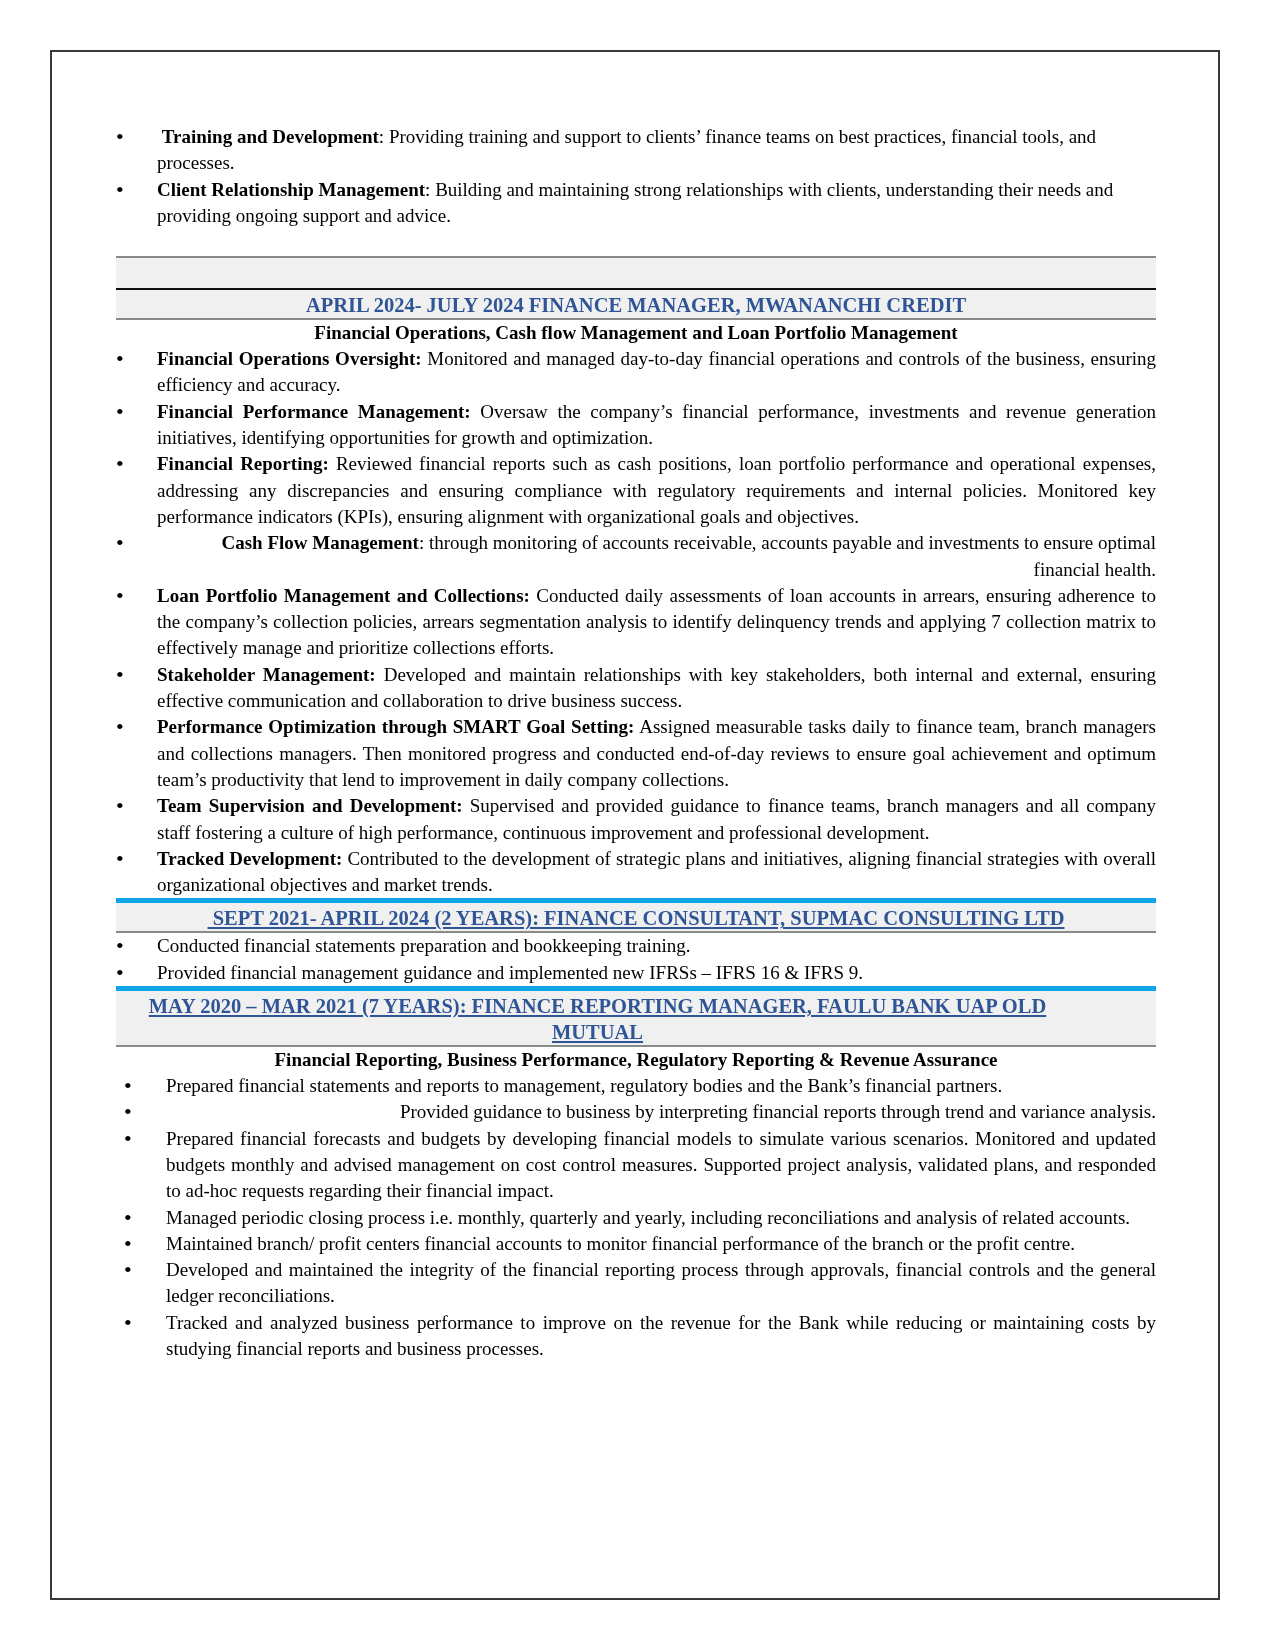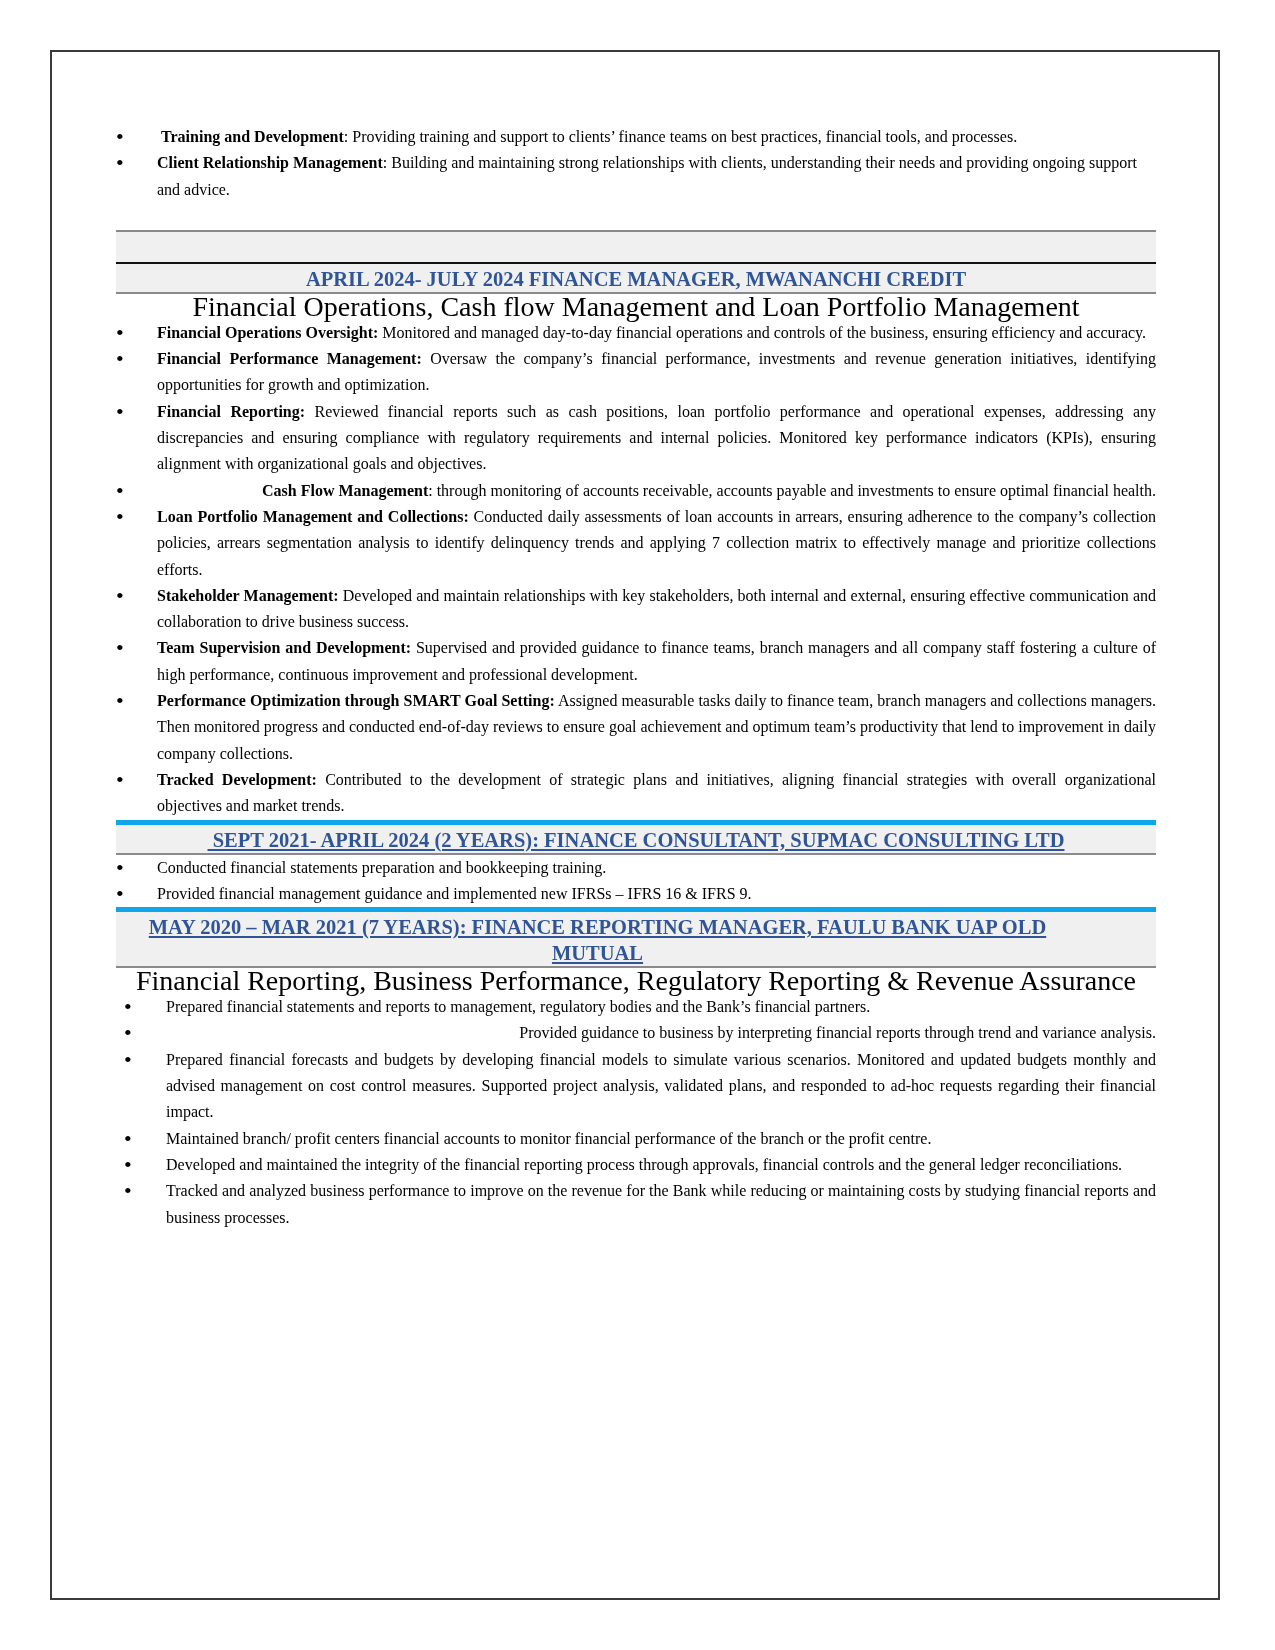--- a/index.html
+++ b/index.html
@@ -1,29 +1,29 @@
 <!DOCTYPE html>
 <html><head>
   <meta charset="utf-8">
   <style>
     html, body { margin: 0; padding: 0; background: #ffffff; }
     body { width: 1275px; height: 1650px; position: relative; font-family: "Liberation Serif", serif; color: #000; }
     .page-border { position: absolute; left: 50px; top: 50px; width: 1170px; height: 1550px; border: 2px solid #3a3a3a; box-sizing: border-box; }
     .content { position: absolute; left: 116px; top: 124px; width: 1040px; }
     ul.bullets { list-style: none; margin: 0; padding: 0; }
-    ul.bullets li { position: relative; padding-left: 41px; font-size: 16px; line-height: 26.3px; text-align: justify; }
+    ul.bullets li { position: relative; padding-left: 41px; font-size: 19px; line-height: 26.3px; text-align: justify; }
     ul.bullets li::before { content: "\2022"; position: absolute; left: 0; top: 0; font-size: 22px; }
     ul.bullets.left-ragged li { text-align: left; }
     ul.bullets.indented li { padding-left: 50px; margin-left: 0; }
     ul.bullets.indented li::before { left: 8px; }
     b { font-weight: bold; }
     .bar-empty { height: 30px; background: #f0f0f0; border-top: 2px solid #8a8a8a; border-bottom: 2px solid #111; margin-top: 27px; }
     .job-header { background: #f0f0f0; color: #2f5597; font-weight: bold; font-size: 20.5px; line-height: 26px; padding: 2px 3px 0 3px; border-bottom: 2px solid #8a8a8a; text-align: center; }
     .job-header.top-line { border-top: 5px solid #0ea5e9; text-decoration: underline; }
-    .subhead { text-align: center; font-weight: normal; font-size: 28px; line-height: 26px; }
+    .subhead { text-align: center; font-weight: bold; font-size: 19px; line-height: 26px; }
   </style>
 </head>
 <body>
 
 <div class="page-border"></div>
 
 <div class="content">
 
   <ul class="bullets left-ragged">
     <li>&nbsp;<b>Training and Development</b><span>: Providing training and support to clients’ finance teams on best practices, financial tools, and processes.</span></li>
@@ -34,35 +34,36 @@
 
   <div class="job-header">APRIL 2024- JULY 2024  FINANCE MANAGER, MWANANCHI CREDIT</div>
   <div class="subhead">Financial Operations, Cash flow Management and Loan Portfolio Management</div>
   <ul class="bullets">
     <li><b>Financial Operations Oversight:</b><span> Monitored and managed day-to-day financial operations and controls of the business, ensuring efficiency and accuracy.</span></li>
     <li><b>Financial Performance Management:</b><span> Oversaw the company’s financial performance, investments and revenue generation initiatives, identifying opportunities for growth and optimization.</span></li>
     <li><b>Financial Reporting:</b><span> Reviewed financial reports such as cash positions, loan portfolio performance and operational expenses, addressing any discrepancies and ensuring compliance with regulatory requirements and internal policies. Monitored key performance indicators (KPIs), ensuring alignment with organizational goals and objectives.</span></li>
     <li style="text-align:right"><b>Cash Flow Management</b><span>: through monitoring of accounts receivable, accounts payable and investments to ensure optimal financial health.</span></li>
     <li><b>Loan Portfolio Management and Collections:</b><span> Conducted daily assessments of loan accounts in arrears, ensuring adherence to the company’s collection policies, arrears segmentation analysis to identify delinquency trends and applying 7 collection matrix to effectively manage and prioritize collections efforts.</span></li>
     <li><b>Stakeholder Management:</b><span> Developed and maintain relationships with key stakeholders, both internal and external, ensuring effective communication and collaboration to drive business success.</span></li>
+    <li><b>Performance Optimization through SMART Goal Setting:</b><span> Assigned measurable tasks daily to finance team, branch managers and collections managers. Then monitored progress and conducted end-of-day reviews to ensure goal achievement and optimum team’s productivity that lend to improvement in daily company collections.</span></li>
     <li><b>Team Supervision and Development:</b><span> Supervised and provided guidance to finance teams, branch managers and all company staff fostering a culture of high performance, continuous improvement and professional development.</span></li>
-    <li><b>Performance Optimization through SMART Goal Setting:</b><span> Assigned measurable tasks daily to finance team, branch managers and collections managers. Then monitored progress and conducted end-of-day reviews to ensure goal achievement and optimum team’s productivity that lend to improvement in daily company collections.</span></li>
     <li><b>Tracked Development:</b><span> Contributed to the development of strategic plans and initiatives, aligning financial strategies with overall organizational objectives and market trends.</span></li>
   </ul>
 
   <div class="job-header top-line" style="white-space:pre"> SEPT 2021- APRIL 2024 (2 YEARS): FINANCE CONSULTANT, SUPMAC CONSULTING LTD</div>
   <ul class="bullets left-ragged">
     <li>Conducted financial statements preparation and bookkeeping training.</li>
     <li>Provided financial management guidance and implemented new IFRSs – IFRS 16 &amp; IFRS 9.</li>
   </ul>
 
   <div class="job-header top-line" style="padding-right:80px">MAY 2020 – MAR 2021 (7 YEARS): FINANCE REPORTING MANAGER, FAULU BANK UAP OLD MUTUAL</div>
   <div class="subhead">Financial Reporting, Business Performance, Regulatory Reporting &amp; Revenue Assurance</div>
   <ul class="bullets indented">
     <li>Prepared financial statements and reports to management, regulatory bodies and the Bank’s financial partners.</li>
     <li style="text-align:right">Provided guidance to business by interpreting financial reports through trend and variance analysis.</li>
     <li>Prepared financial forecasts and budgets by developing financial models to simulate various scenarios. Monitored and updated budgets monthly and advised management on cost control measures. Supported project analysis, validated plans, and responded to ad-hoc requests regarding their financial impact.</li>
+    <li>Managed periodic closing process i.e. monthly, quarterly and yearly, including reconciliations and analysis of related accounts.</li>
     <li>Maintained branch/ profit centers financial accounts to monitor financial performance of the branch or the profit centre.</li>
     <li>Developed and maintained the integrity of the financial reporting process through approvals, financial controls and the general ledger reconciliations.</li>
     <li>Tracked and analyzed business performance to improve on the revenue for the Bank while reducing or maintaining costs by studying financial reports and business processes.</li>
   </ul>
 
 </div>
 
 </body></html>

